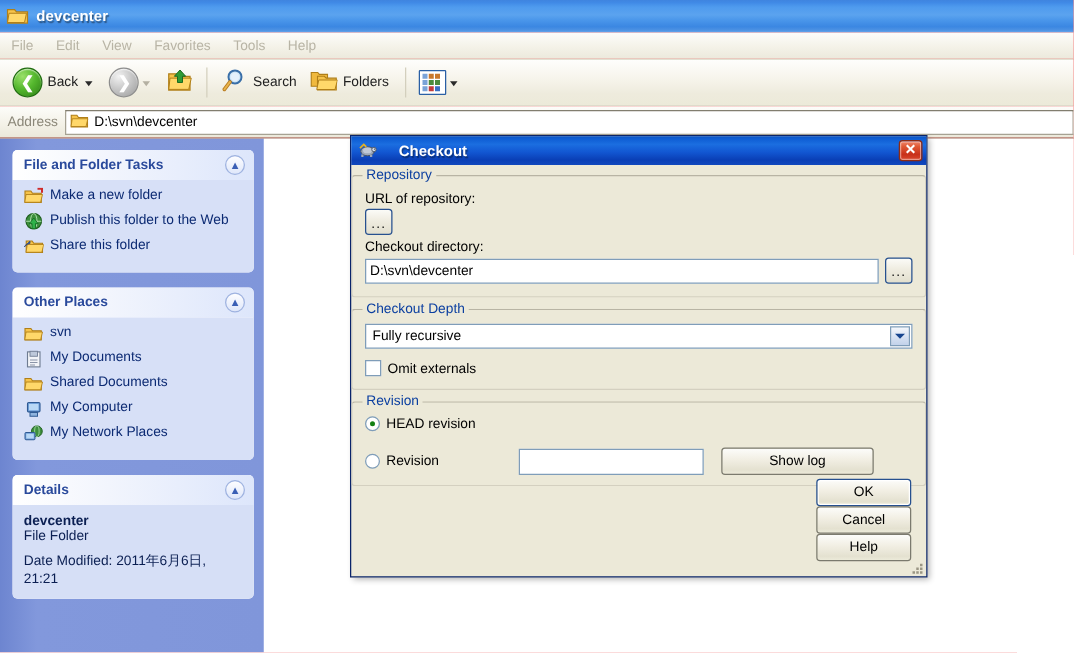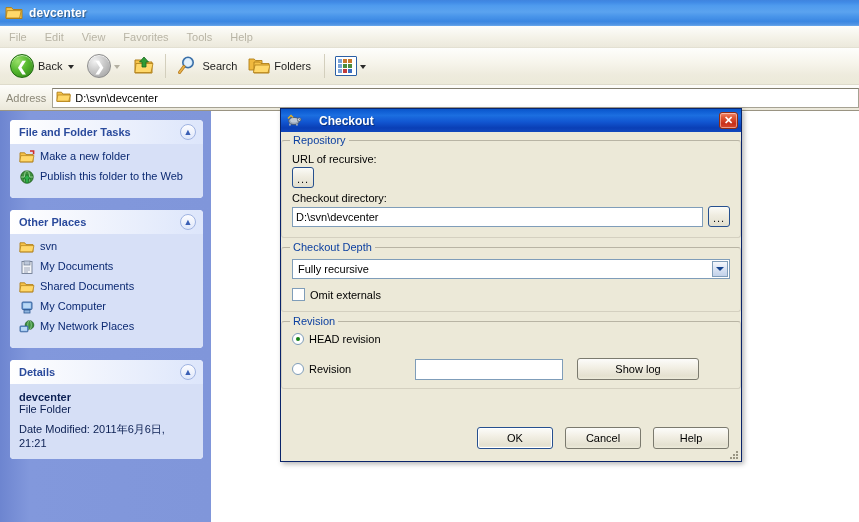--- a/index.html
+++ b/index.html
@@ -272,21 +272,21 @@
     display: flex; align-items: center; justify-content: center;
     font-size: 11px; color: #000;
   }
   .btn.default {
     border: 1px solid #26508f;
     box-shadow: inset 0 0 0 1px #ffffff;
   }
 
   .dlg-buttons {
     position: absolute; right: 12px; bottom: 12px;
-    display: flex; gap: 12px;
+    display: flex; gap: 0; flex-direction: column;
   }
   .grip {
     position: absolute; right: 3px; bottom: 2px; width: 11px; height: 11px;
   }
   .grip i {
     position: absolute; width: 2px; height: 2px; background: #9a9684;
   }
 </style>
 </head>
 <body>
@@ -426,20 +426,30 @@
             <span class="ico">
               <svg width="16" height="15" viewBox="0 0 16 15">
                 <circle cx="8" cy="7" r="6.2" fill="#3d8f3d" stroke="#1f5f1f" stroke-width="0.9"></circle>
                 <ellipse cx="8" cy="7" rx="2.6" ry="6.2" fill="none" stroke="#b8e8b8" stroke-width="0.7"></ellipse>
                 <line x1="1.8" y1="7" x2="14.2" y2="7" stroke="#b8e8b8" stroke-width="0.7"></line>
                 <path d="M8 13 L4.5 8.5 L6.6 8.5 L6.6 4.5 L9.4 4.5 L9.4 8.5 L11.5 8.5 Z" fill="#2fb24a" stroke="#156b22" stroke-width="0.7" transform="rotate(180 8 8.7)"></path>
               </svg>
             </span>
             <span class="lbl">Publish this folder to the Web</span>
           </div>
+          <div class="p-item">
+            <span class="ico">
+              <svg width="16" height="14" viewBox="0 0 16 14">
+                <path d="M2 3 L2 12 L15 12 L15 4.6 L8 4.6 L6.7 2.8 L2 2.8 Z" fill="#f6c34a" stroke="#b07f18" stroke-width="0.9"></path>
+                <path d="M2.8 5.6 L16 5.6 L14.5 11.8 L1.8 11.8 Z" fill="#ffd86a" stroke="#b07f18" stroke-width="0.7"></path>
+                <path d="M0.5 7.5 C2.8 4.8 5 4.8 5 4.8 L5 3 L1 6.5 Z" fill="#3b63b5" stroke="#21407d" stroke-width="0.6"></path>
+              </svg>
+            </span>
+            <span class="lbl">Share this folder</span>
+          </div>
         </div>
       </div>
 
       <div class="panel">
         <div class="panel-head">
           <span class="panel-title">Other Places</span>
           <span class="chev">▲</span>
         </div>
         <div class="panel-body">
           <div class="p-item">
@@ -527,21 +537,21 @@
       </span>
       <span class="dlg-title-text">Checkout</span>
       <span class="close-btn">✕</span>
     </div>
 
     <div class="dlg-body">
 
       <div class="group" style="padding-top:12px;">
         <span class="g-label">Repository</span>
 
-        <label class="field-label">URL of recursive:</label>
+        <label class="field-label">URL of repository:</label>
         <div class="combo-row">
           <div class="dots-btn">...</div>
         </div>
 
         <label class="field-label" style="margin-top:4px;">Checkout directory:</label>
         <div class="combo-row">
           <div class="textbox">D:\svn\devcenter</div>
           <div class="dots-btn">...</div>
         </div>
       </div>

